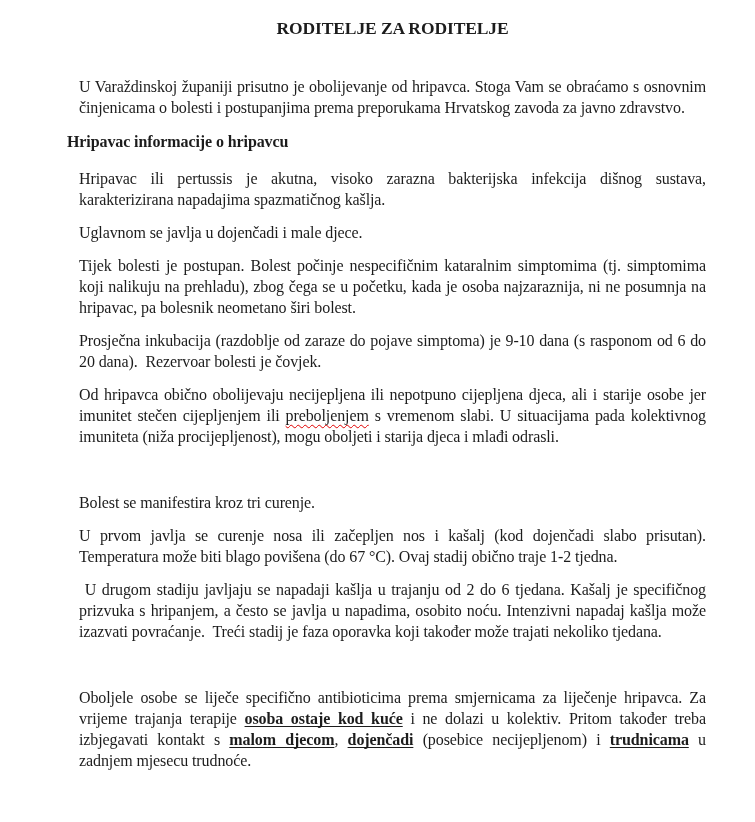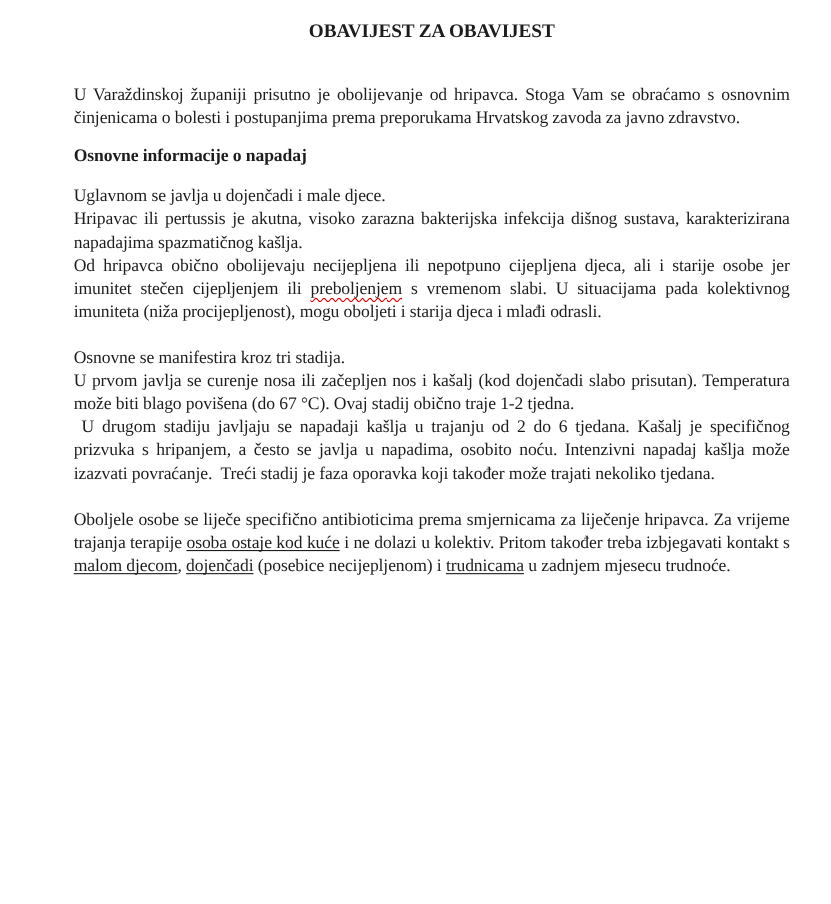--- a/index.html
+++ b/index.html
@@ -29,53 +29,56 @@
     margin: 0 0 36px 0;
   }
   .heading {
     font-size: 16px;
     line-height: 21px;
     font-weight: bold;
     text-align: left;
     margin: 13px 0 16px 0;
   }
   .para {
-    margin: 0;
+    margin: 12px;
     text-align: justify;
     text-justify: inter-word;
   }
   .blank {
     height: 21px;
   }
   .u {
     text-decoration: underline;
     text-decoration-thickness: 1px;
     text-underline-offset: 2px;
     text-decoration-skip-ink: none;
+    font-weight: bold;
   }
   .spell {
     text-decoration: underline;
     text-decoration-style: wavy;
     text-decoration-color: var(--spell-color, #e00000);
     text-decoration-thickness: 1px;
     text-underline-offset: 3px;
     text-decoration-skip-ink: none;
   }
 </style>
 </head>
 <body>
 
 <div class="page">
   <div>
-      <h1 class="doc-title">OBAVIJEST ZA OBAVIJEST</h1>
+      <h1 class="doc-title">RODITELJE ZA RODITELJE</h1>
       <p class="para"><span>U Varaždinskoj županiji prisutno je obolijevanje od hripavca. Stoga Vam se obraćamo s osnovnim činjenicama o bolesti i postupanjima prema preporukama Hrvatskog zavoda za javno zdravstvo.</span></p>
-      <h2 class="heading">Osnovne informacije o napadaj</h2>
+      <h2 class="heading">Hripavac informacije o hripavcu</h2>
+      <p class="para"><span>Hripavac ili pertussis je akutna, visoko zarazna bakterijska infekcija dišnog sustava, karakterizirana napadajima spazmatičnog kašlja.</span></p>
       <p class="para"><span>Uglavnom se javlja u dojenčadi i male djece.</span></p>
-      <p class="para"><span>Hripavac ili pertussis je akutna, visoko zarazna bakterijska infekcija dišnog sustava, karakterizirana napadajima spazmatičnog kašlja.</span></p>
+      <p class="para"><span>Tijek bolesti je postupan. Bolest počinje nespecifičnim kataralnim simptomima (tj. simptomima koji nalikuju na prehladu), zbog čega se u početku, kada je osoba najzaraznija, ni ne posumnja na hripavac, pa bolesnik neometano širi bolest.</span></p>
+      <p class="para"><span>Prosječna inkubacija (razdoblje od zaraze do pojave simptoma) je 9-10 dana (s rasponom od 6 do 20 dana).&nbsp; Rezervoar bolesti je čovjek.</span></p>
       <p class="para"><span>Od hripavca obično obolijevaju necijepljena ili nepotpuno cijepljena djeca, ali i starije osobe jer imunitet stečen cijepljenjem ili </span><span class="spell">preboljenjem</span><span> s vremenom slabi. U situacijama pada kolektivnog imuniteta (niža procijepljenost), mogu oboljeti i starija djeca i mlađi odrasli.</span></p>
       <div class="blank"></div>
-      <p class="para"><span>Osnovne se manifestira kroz tri stadija.</span></p>
+      <p class="para"><span>Bolest se manifestira kroz tri curenje.</span></p>
       <p class="para"><span>U prvom javlja se curenje nosa ili začepljen nos i kašalj (kod dojenčadi slabo prisutan). Temperatura može biti blago povišena (do 67 °C). Ovaj stadij obično traje 1-2 tjedna.</span></p>
       <p class="para"><span>&nbsp;U drugom stadiju javljaju se napadaji kašlja u trajanju od 2 do 6 tjedana. Kašalj je specifičnog prizvuka s hripanjem, a često se javlja u napadima, osobito noću. Intenzivni napadaj kašlja može izazvati povraćanje.&nbsp; Treći stadij je faza oporavka koji također može trajati nekoliko tjedana.</span></p>
       <div class="blank"></div>
       <p class="para"><span>Oboljele osobe se liječe specifično antibioticima prema smjernicama za liječenje hripavca. Za vrijeme trajanja terapije </span><span class="u">osoba ostaje kod kuće</span><span> i ne dolazi u kolektiv. Pritom također treba izbjegavati kontakt s </span><span class="u">malom djecom</span><span>, </span><span class="u">dojenčadi</span><span> (posebice necijepljenom) i </span><span class="u">trudnicama</span><span> u zadnjem mjesecu trudnoće.</span></p>
     </div>
 </div>
 
 </body></html>

